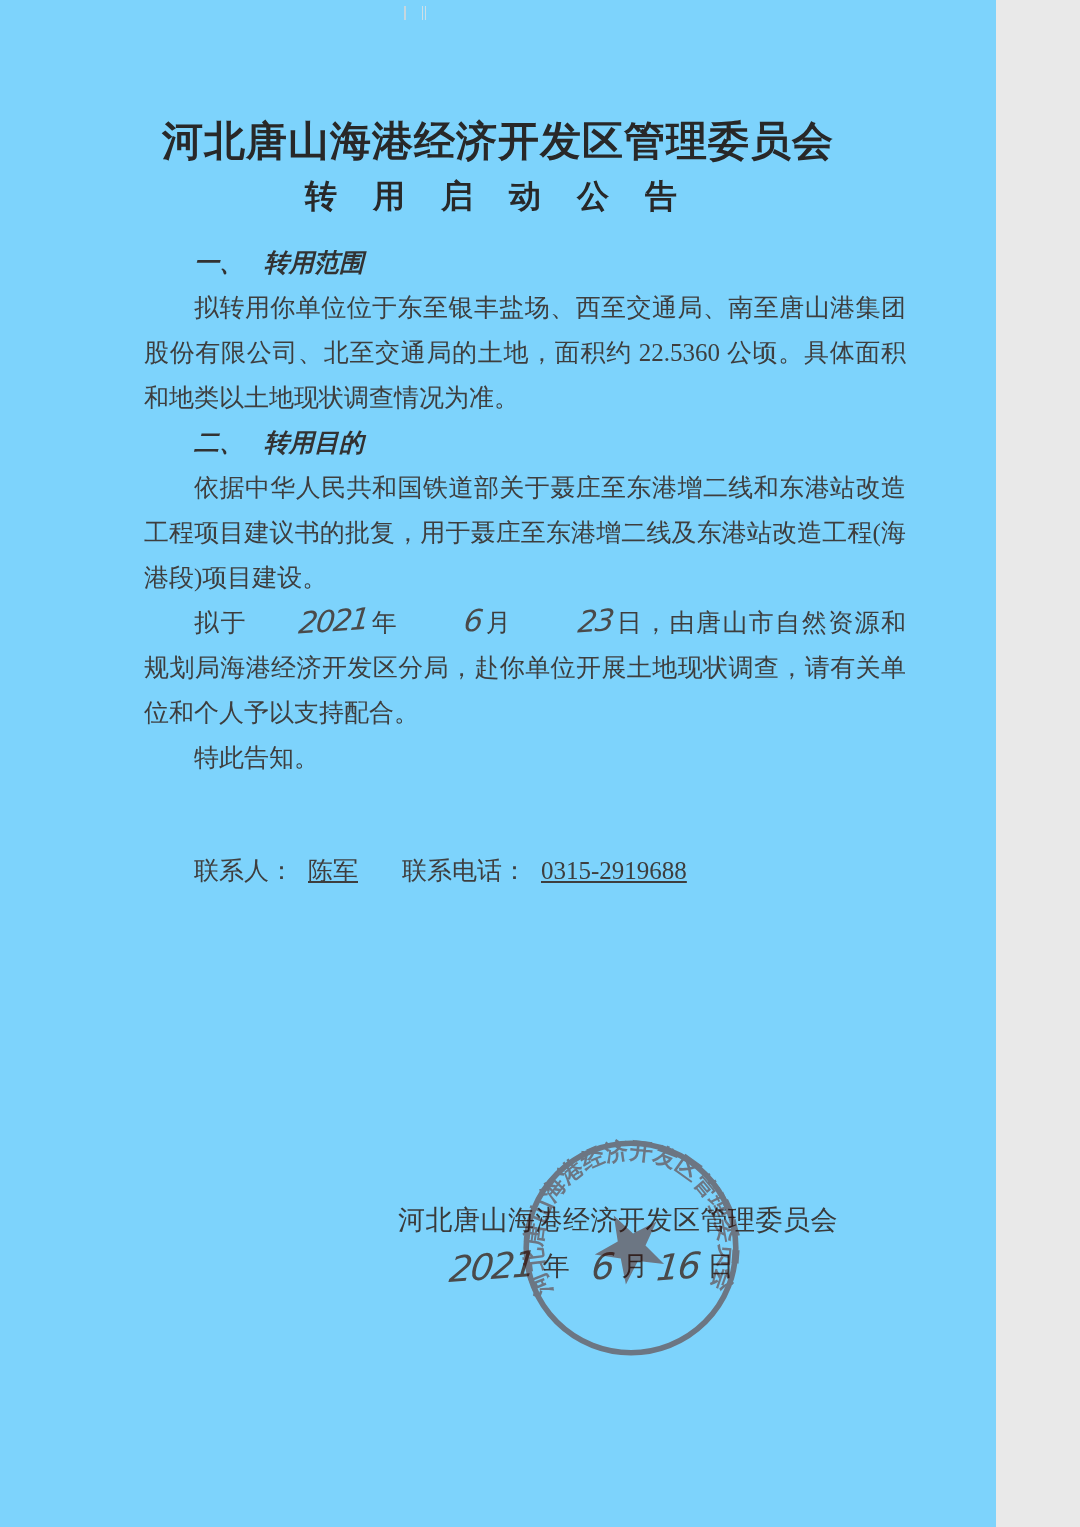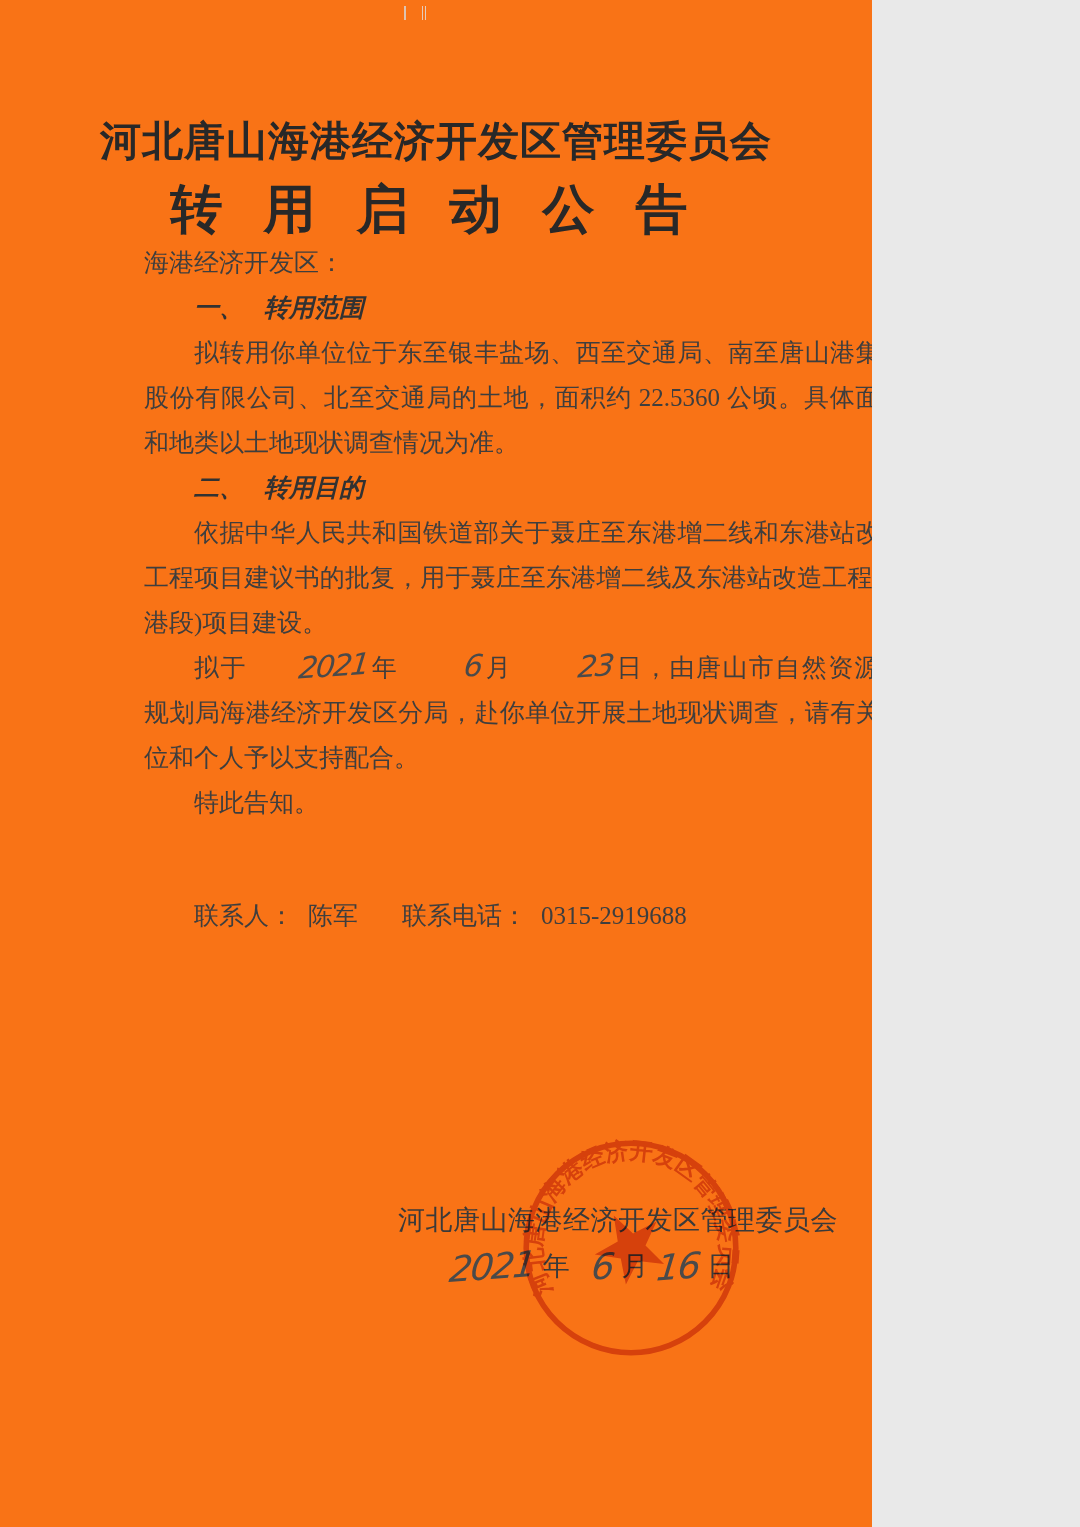--- a/index.html
+++ b/index.html
@@ -1,48 +1,48 @@
 <!DOCTYPE html>
 <html><head>
 <meta charset="utf-8">
 <style>
   html,body { margin:0; padding:0; background:#e9e9e9; }
   .page {
-    position:relative; width:872px; height:1527px;
-    background:#f97316;
+    position:relative; width:996px; height:1527px;
+    background:#7dd3fc;
     font-family:"Liberation Serif","DejaVu Serif",serif;
     color:#3e3e3e; overflow:hidden;
   }
   .scan-artifact {
     position:absolute; left:404px; top:6px; width:16px; height:14px;
     border-left:2px solid #d8d8d8; border-right:4px double #e2e2e2; opacity:.8;
   }
   .title-block { position:absolute; top:114px; left:0; width:100%; text-align:center; color:#282828; }
   .title-line1 { font-size:41px; font-weight:bold; letter-spacing:1px; }
-  .title-line2 { font-size:52px; font-weight:bold; margin-top:6px; letter-spacing:14px; }
+  .title-line2 { font-size:32px; font-weight:bold; margin-top:6px; letter-spacing:14px; }
 
   .doc {
     position:absolute; left:144px; top:240px; width:762px;
     font-size:25px; line-height:45px; text-align:justify;
   }
   .doc p { margin:0; }
   .para { text-indent:2em; }
   .heading { text-indent:2em; font-weight:bold; color:#323232;font-style:italic; }
   .heading .ht { margin-left:20px; }
 
   .hw {
     font-family:"DejaVu Sans",sans-serif; font-style:italic;
     display:inline-block; transform:skewX(-10deg) rotate(-4deg);
     font-size:30px; line-height:1; color:#4a4a4a;
     letter-spacing:-2px; margin:0 3px 0 2px; vertical-align:-2px;
   }
   .hw-gap { margin-left:16px; }
 
   .contact-row { margin-top:68px; padding-left:2em; }
-  .contact-item .cv { margin-left:14px; }
+  .contact-item .cv { margin-left:14px;text-decoration:underline; }
   .contact-item.phone { margin-left:44px; }
 
   .sig-org {
     position:absolute; top:1202px; left:398px; width:440px;
     font-size:27px; letter-spacing:0.5px; color:#3a3a3a;
   }
   .sig-date {
     position:absolute; top:1248px; left:448px;
     font-size:27px; color:#3a3a3a;
   }
@@ -64,21 +64,20 @@
 <div class="page">
 
   <div class="scan-artifact"></div>
 
   <div class="title-block">
     <div class="title-line1">河北唐山海港经济开发区管理委员会</div>
     <div class="title-line2">转 用 启 动 公 告</div>
   </div>
 
   <div class="doc">
-    <p class="salutation">海港经济开发区：</p>
 
 
     <p class="heading"><span>一、</span><span class="ht">转用范围</span></p>
     <p class="para">拟转用你单位位于东至银丰盐场、西至交通局、南至唐山港集团股份有限公司、北至交通局的土地，面积约 22.5360 公顷。具体面积和地类以土地现状调查情况为准。</p>
 
     <p class="heading"><span>二、</span><span class="ht">转用目的</span></p>
     <p class="para">依据中华人民共和国铁道部关于聂庄至东港增二线和东港站改造工程项目建议书的批复，用于聂庄至东港增二线及东港站改造工程(海港段)项目建设。</p>
 
     <p class="para"><span>拟于</span><span class="hw">2021</span><span>年</span><span class="hw hw-gap">6</span><span>月</span><span class="hw hw-gap">23</span><span>日</span><span>，由唐山市自然资源和规划局海港经济开发区分局，赴你单位开展土地现状调查，请有关单位和个人予以支持配合。</span></p>
 

